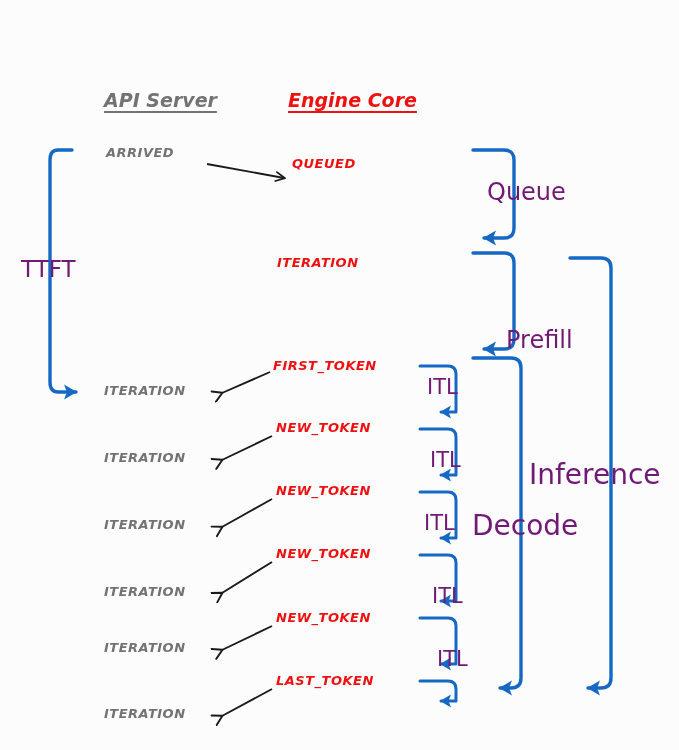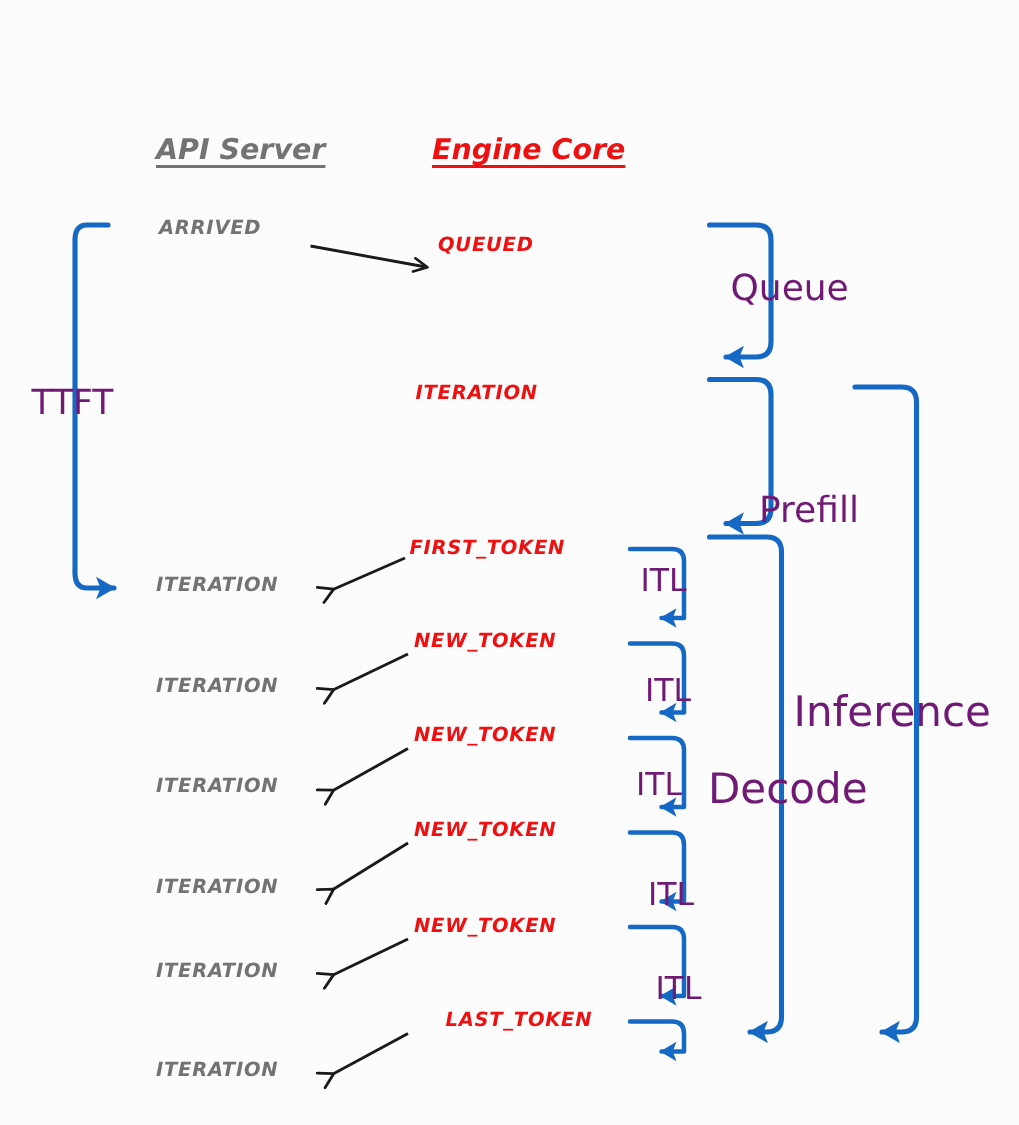--- a/index.html
+++ b/index.html
@@ -65,21 +65,21 @@
   <div class="txt hand state orange" style="left:104px;top:641px;">ITERATION</div>
   <div class="txt hand state orange" style="left:104px;top:707px;">ITERATION</div>
 
   <div class="txt hand state red" style="left:292px;top:157px;">QUEUED</div>
   <div class="txt hand state red" style="left:277px;top:256px;">ITERATION</div>
   <div class="txt hand state red" style="left:273px;top:359px;">FIRST_TOKEN</div>
   <div class="txt hand state red" style="left:276px;top:421px;">NEW_TOKEN</div>
   <div class="txt hand state red" style="left:276px;top:484px;">NEW_TOKEN</div>
   <div class="txt hand state red" style="left:276px;top:547px;">NEW_TOKEN</div>
   <div class="txt hand state red" style="left:276px;top:611px;">NEW_TOKEN</div>
-  <div class="txt hand state red" style="left:276px;top:674px;margin-left:21px;">LAST_TOKEN</div>
+  <div class="txt hand state red" style="left:276px;top:674px;">LAST_TOKEN</div>
 
   <svg class="layer">
     <defs>
       <marker id="blk" markerWidth="11" markerHeight="11" refX="9" refY="5.5" orient="auto" markerUnits="userSpaceOnUse">
         <path d="M1,1 L10,5.5 L1,10" fill="none" stroke="#1a1a1a" stroke-width="1.8" stroke-linecap="round" stroke-linejoin="round"></path>
       </marker>
       <marker id="blkL" markerWidth="13" markerHeight="13" refX="3" refY="6.5" orient="auto" markerUnits="userSpaceOnUse">
         <path d="M12,1 L2.5,6.5 L12,12" fill="none" stroke="#1a1a1a" stroke-width="1.9" stroke-linecap="round" stroke-linejoin="round"></path>
       </marker>
     </defs>

